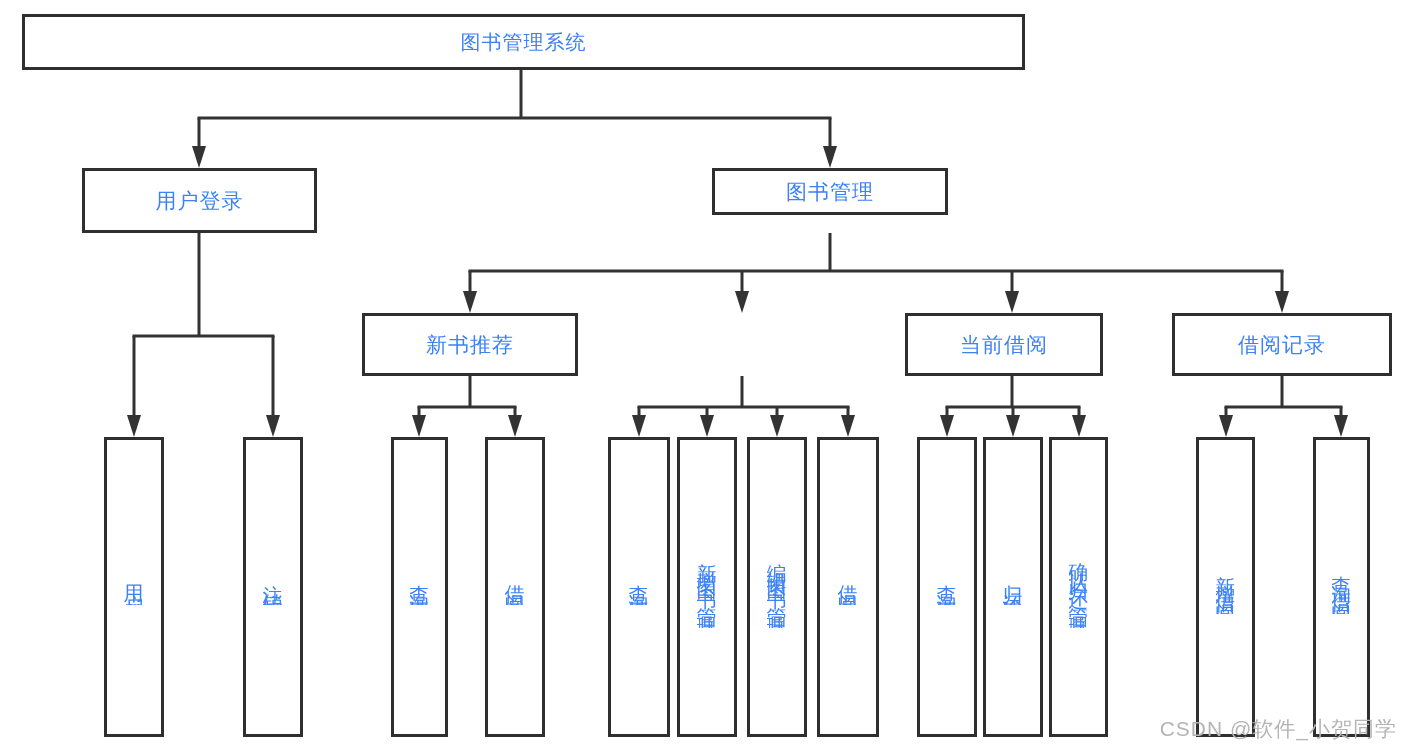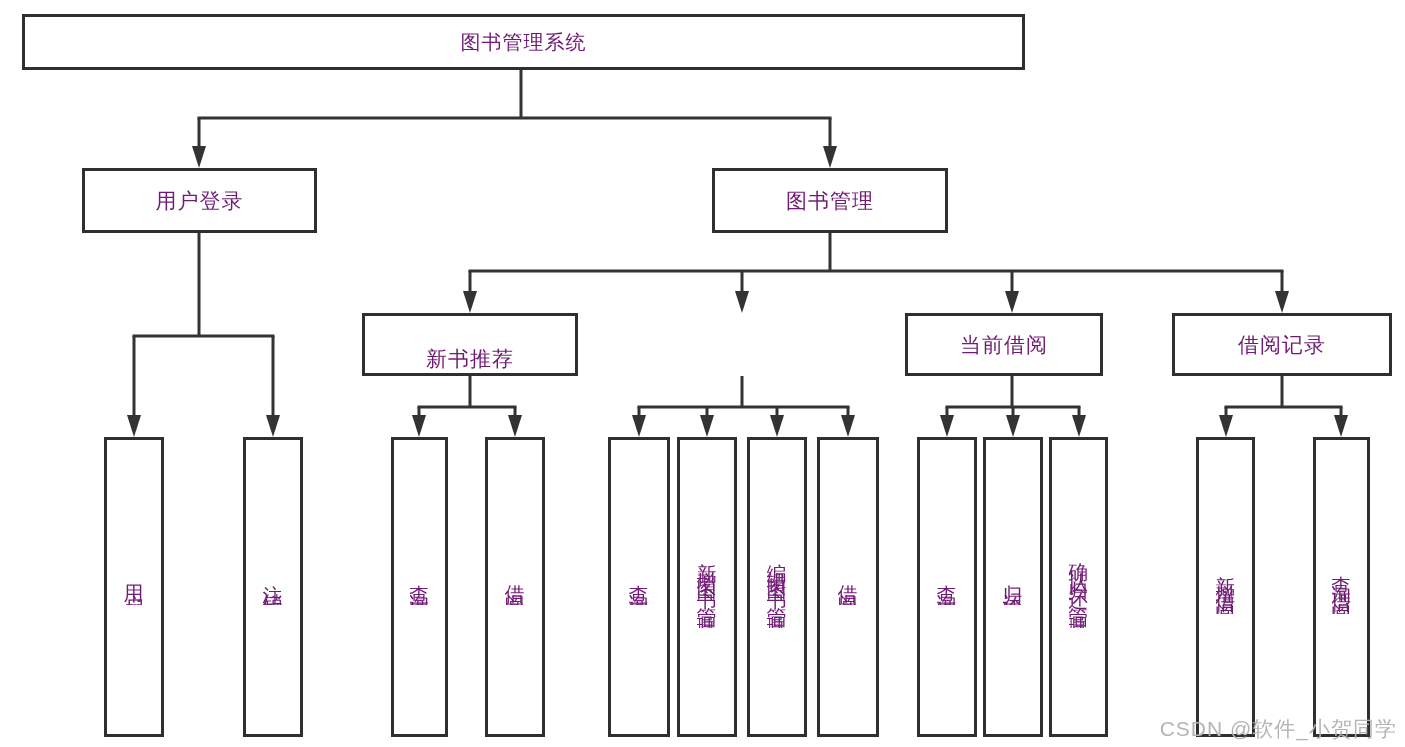--- a/index.html
+++ b/index.html
@@ -25,21 +25,21 @@
   #connectors line { stroke: #333333; stroke-width: 3; }
   #connectors polygon { fill: #333333; }
   .node {
     position: absolute;
     box-sizing: border-box;
     border: 3px solid #2f2f2f;
     background: #ffffff;
     display: flex;
     align-items: center;
     justify-content: center;
-    color: #701a75;
+    color: #3b82f6;
   }
   .node.h { font-size: 21px; letter-spacing: 1px; }
   .node.root { font-size: 20px; letter-spacing: 1px; }
   .node.leaf {
     font-size: 20px;
   }
   .node.leaf span {
     writing-mode: vertical-rl;
     text-orientation: mixed;
     letter-spacing: 9px;
@@ -124,25 +124,25 @@
     <polygon points="1334,415 1348,415 1341,437"></polygon>
   </svg>
 
   <div class="node root" style="left:22px; top:14px; width:1003px; height:56px;">
     <span>图书管理系统</span>
   </div>
 
   <div class="node h" style="left:82px; top:168px; width:235px; height:65px;">
     <span>用户登录</span>
   </div>
-  <div class="node h" style="left:712px; top:168px; width:236px; height:65px;">
+  <div class="node h" style="left:712px; top:168px; width:236px; height:47px;">
     <span>图书管理</span>
   </div>
 
-  <div class="node h" style="left:362px; top:313px; width:216px; height:63px;align-items:flex-end;">
+  <div class="node h" style="left:362px; top:313px; width:216px; height:63px;">
     <span>新书推荐</span>
   </div>
   <div class="node h" style="left:905px; top:313px; width:198px; height:63px;">
     <span>当前借阅</span>
   </div>
   <div class="node h" style="left:1172px; top:313px; width:220px; height:63px;">
     <span>借阅记录</span>
   </div>
 
   <div class="node leaf" style="left:104px; top:437px; width:60px; height:300px;">

